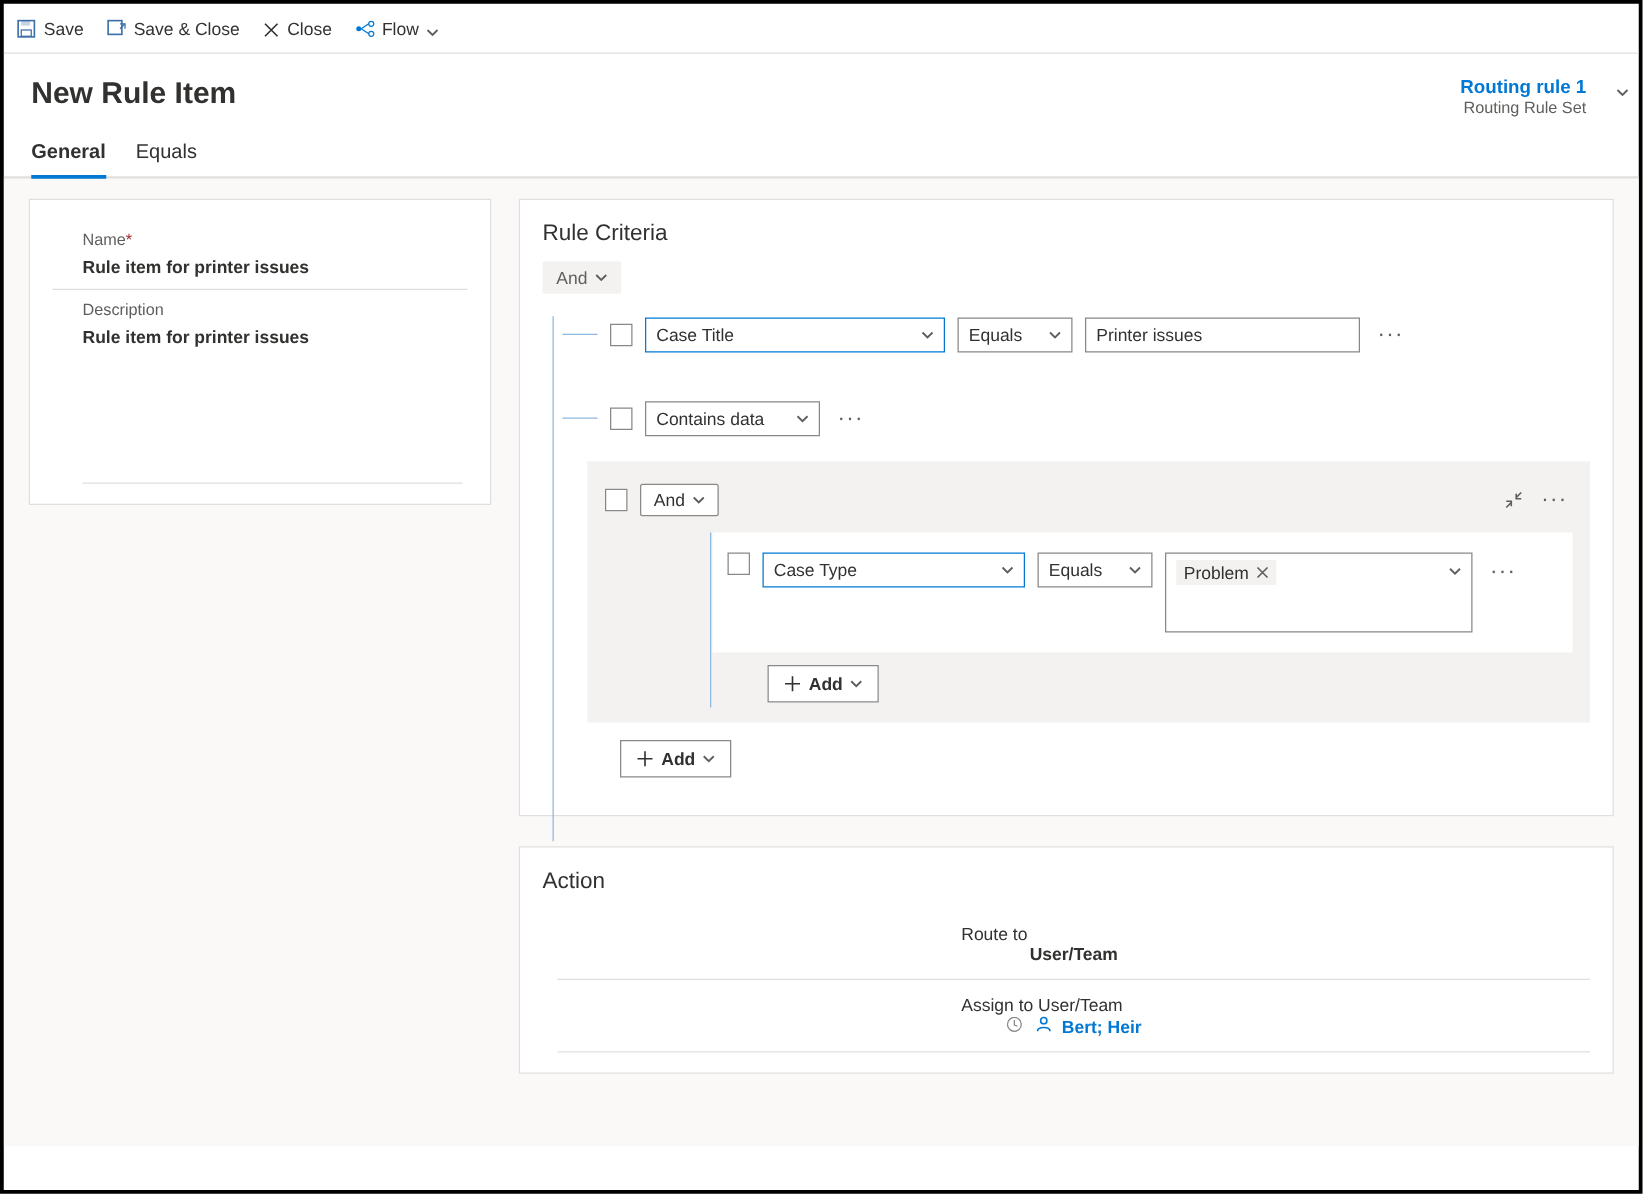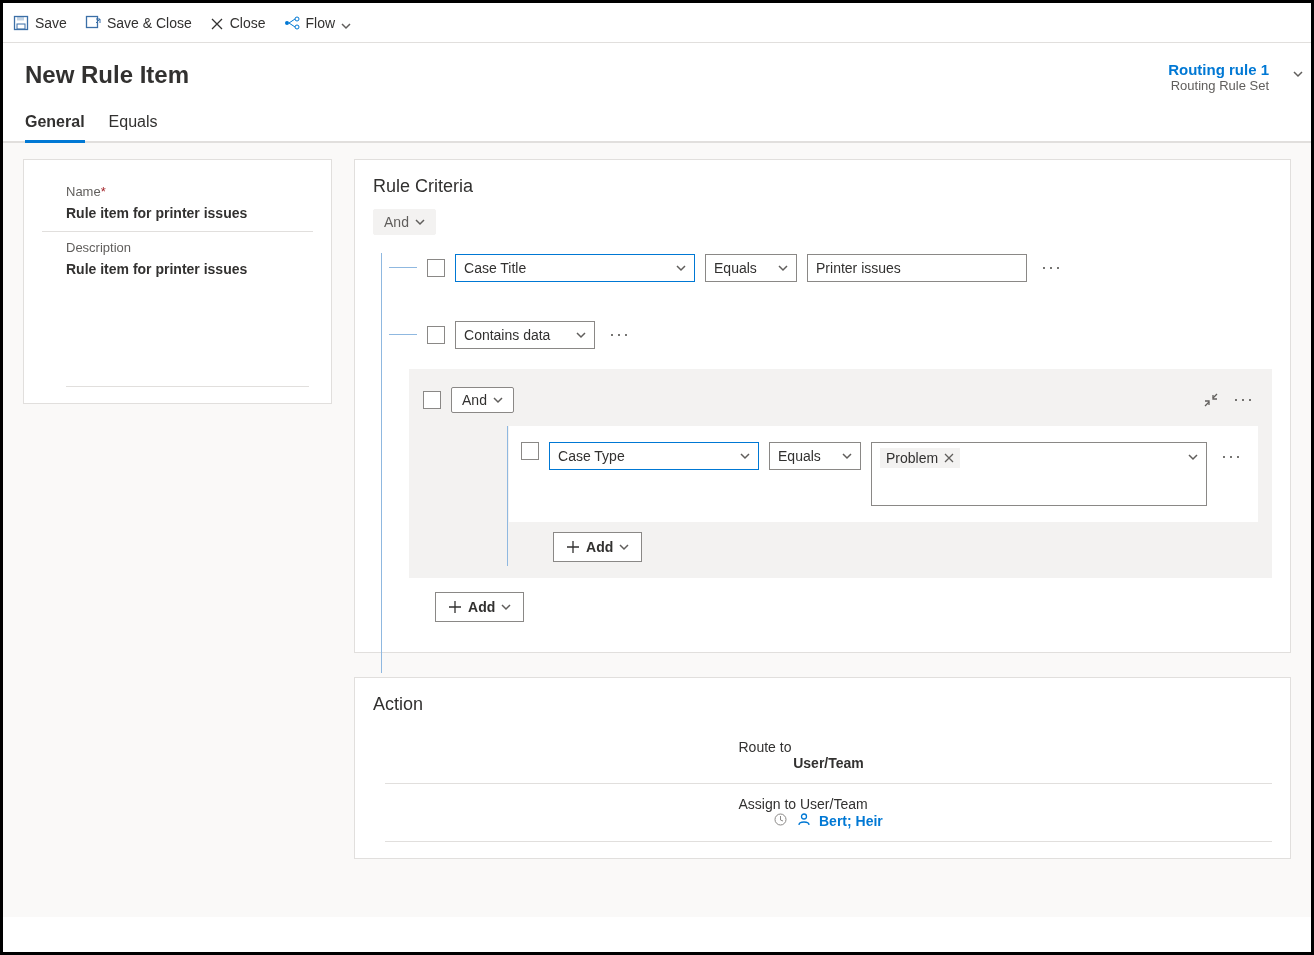--- a/index.html
+++ b/index.html
@@ -187,21 +187,21 @@
     padding: 5px 8px;
     background: #fff;
     cursor: pointer;
     font-size: 14px;
   }
   .sel.blue { border-color: #0078d4; }
   .sel-field { width: 240px; }
   .sel-op { width: 92px; }
   .sel-op-wide { width: 140px; }
   .sel-val { width: 220px; }
-  .sel-val-wide { width: 336px; }
+  .sel-val-wide { width: 246px; }
   .tag {
     background: #f3f2f1;
     padding: 2px 6px;
     display: inline-flex;
     align-items: center;
     gap: 6px;
     font-size: 14px;
   }
   .dots {
     color: #605e5c;

